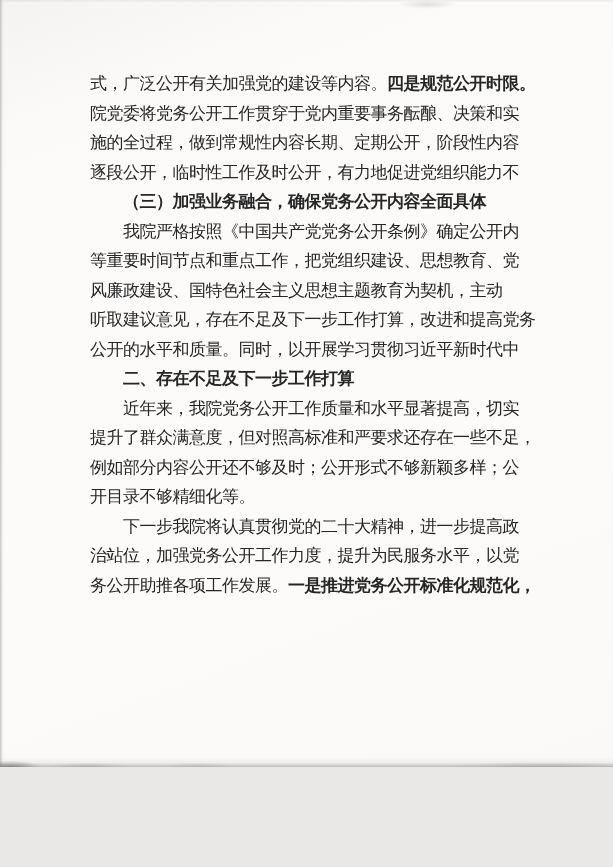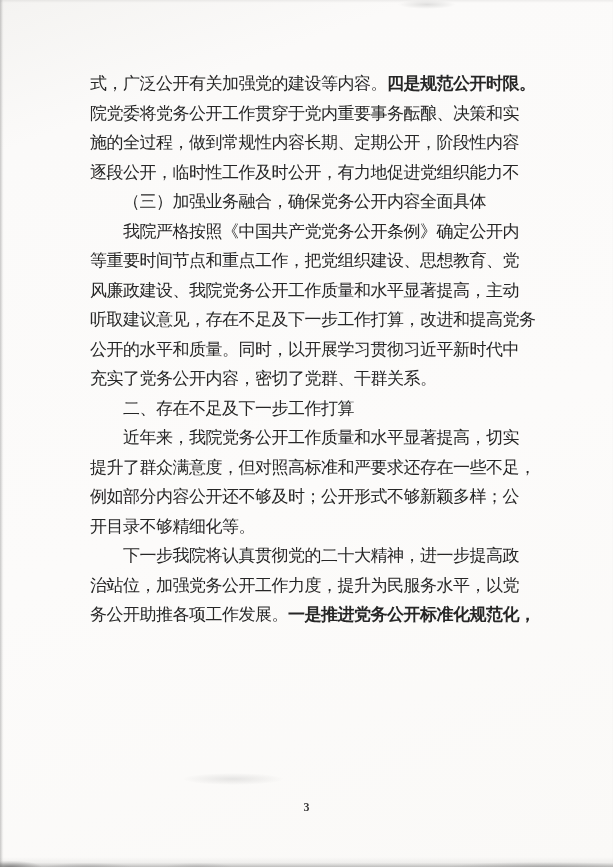--- a/index.html
+++ b/index.html
@@ -3,21 +3,21 @@
 <meta charset="utf-8">
 <style>
   html, body {
     margin: 0;
     padding: 0;
     background: #e9e8e6;
   }
   .page {
     position: relative;
     width: 613px;
-    height: 867px;
+    height: 767px;
     overflow: hidden;
     background:
       linear-gradient(160deg, #f4f3f1 0%, #fbfaf9 14%, #fcfbfa 55%, #faf9f7 100%);
     box-shadow: inset 2px 0 3px rgba(0,0,0,0.06), inset 0 2px 2px rgba(0,0,0,0.03);
     font-family: "Liberation Serif", "DejaVu Serif", serif;
     color: var(--ink, #262626);
   }
   .text-block {
     position: absolute;
     left: 90px;
@@ -27,21 +27,21 @@
   .line {
     height: 29.5px;
     line-height: 29.5px;
     font-size: 17px;
     letter-spacing: -0.5px;
     white-space: nowrap;
   }
   .line.indent { padding-left: 33px; }
   .seg { font-weight: normal; }
   .seg.bold { font-weight: 700; }
-  .line.heading .seg { font-weight: 400; }
+  .line.heading .seg { font-weight: 700; }
   .page-number {
     position: absolute;
     left: 0;
     top: 800px;
     width: 613px;
     text-align: center;
     font-size: 12px;
     font-weight: 600;
     color: var(--pagenum, #3a3a3a);
   }
@@ -76,24 +76,23 @@
 
 <div class="page">
   <div class="text-block">
       <div class="line"><span class="seg">式，广泛公开有关加强党的建设等内容。</span><span class="seg bold">四是规范公开时限。</span></div>
       <div class="line"><span class="seg">院党委将党务公开工作贯穿于党内重要事务酝酿、决策和实</span></div>
       <div class="line"><span class="seg">施的全过程，做到常规性内容长期、定期公开，阶段性内容</span></div>
       <div class="line"><span class="seg">逐段公开，临时性工作及时公开，有力地促进党组织能力不</span></div>
       <div class="line indent heading"><span class="seg bold">（三）加强业务融合，确保党务公开内容全面具体</span></div>
       <div class="line indent"><span class="seg">我院严格按照《中国共产党党务公开条例》确定公开内</span></div>
       <div class="line"><span class="seg">等重要时间节点和重点工作，把党组织建设、思想教育、党</span></div>
-      <div class="line"><span class="seg">风廉政建设、我院党务公开工作质量和水平显著提高，主动</span></div>
+      <div class="line"><span class="seg">风廉政建设、国特色社会主义思想主题教育为契机，主动</span></div>
       <div class="line"><span class="seg">听取建议意见，存在不足及下一步工作打算，改进和提高党务</span></div>
       <div class="line"><span class="seg">公开的水平和质量。同时，以开展学习贯彻习近平新时代中</span></div>
-      <div class="line"><span class="seg">充实了党务公开内容，密切了党群、干群关系。</span></div>
       <div class="line indent heading"><span class="seg bold">二、存在不足及下一步工作打算</span></div>
       <div class="line indent"><span class="seg">近年来，我院党务公开工作质量和水平显著提高，切实</span></div>
       <div class="line"><span class="seg">提升了群众满意度，但对照高标准和严要求还存在一些不足，</span></div>
       <div class="line"><span class="seg">例如部分内容公开还不够及时；公开形式不够新颖多样；公</span></div>
       <div class="line"><span class="seg">开目录不够精细化等。</span></div>
       <div class="line indent"><span class="seg">下一步我院将认真贯彻党的二十大精神，进一步提高政</span></div>
       <div class="line"><span class="seg">治站位，加强党务公开工作力度，提升为民服务水平，以党</span></div>
       <div class="line"><span class="seg">务公开助推各项工作发展。</span><span class="seg bold">一是推进党务公开标准化规范化，</span></div>
     </div>
   <div class="page-number">3</div>

